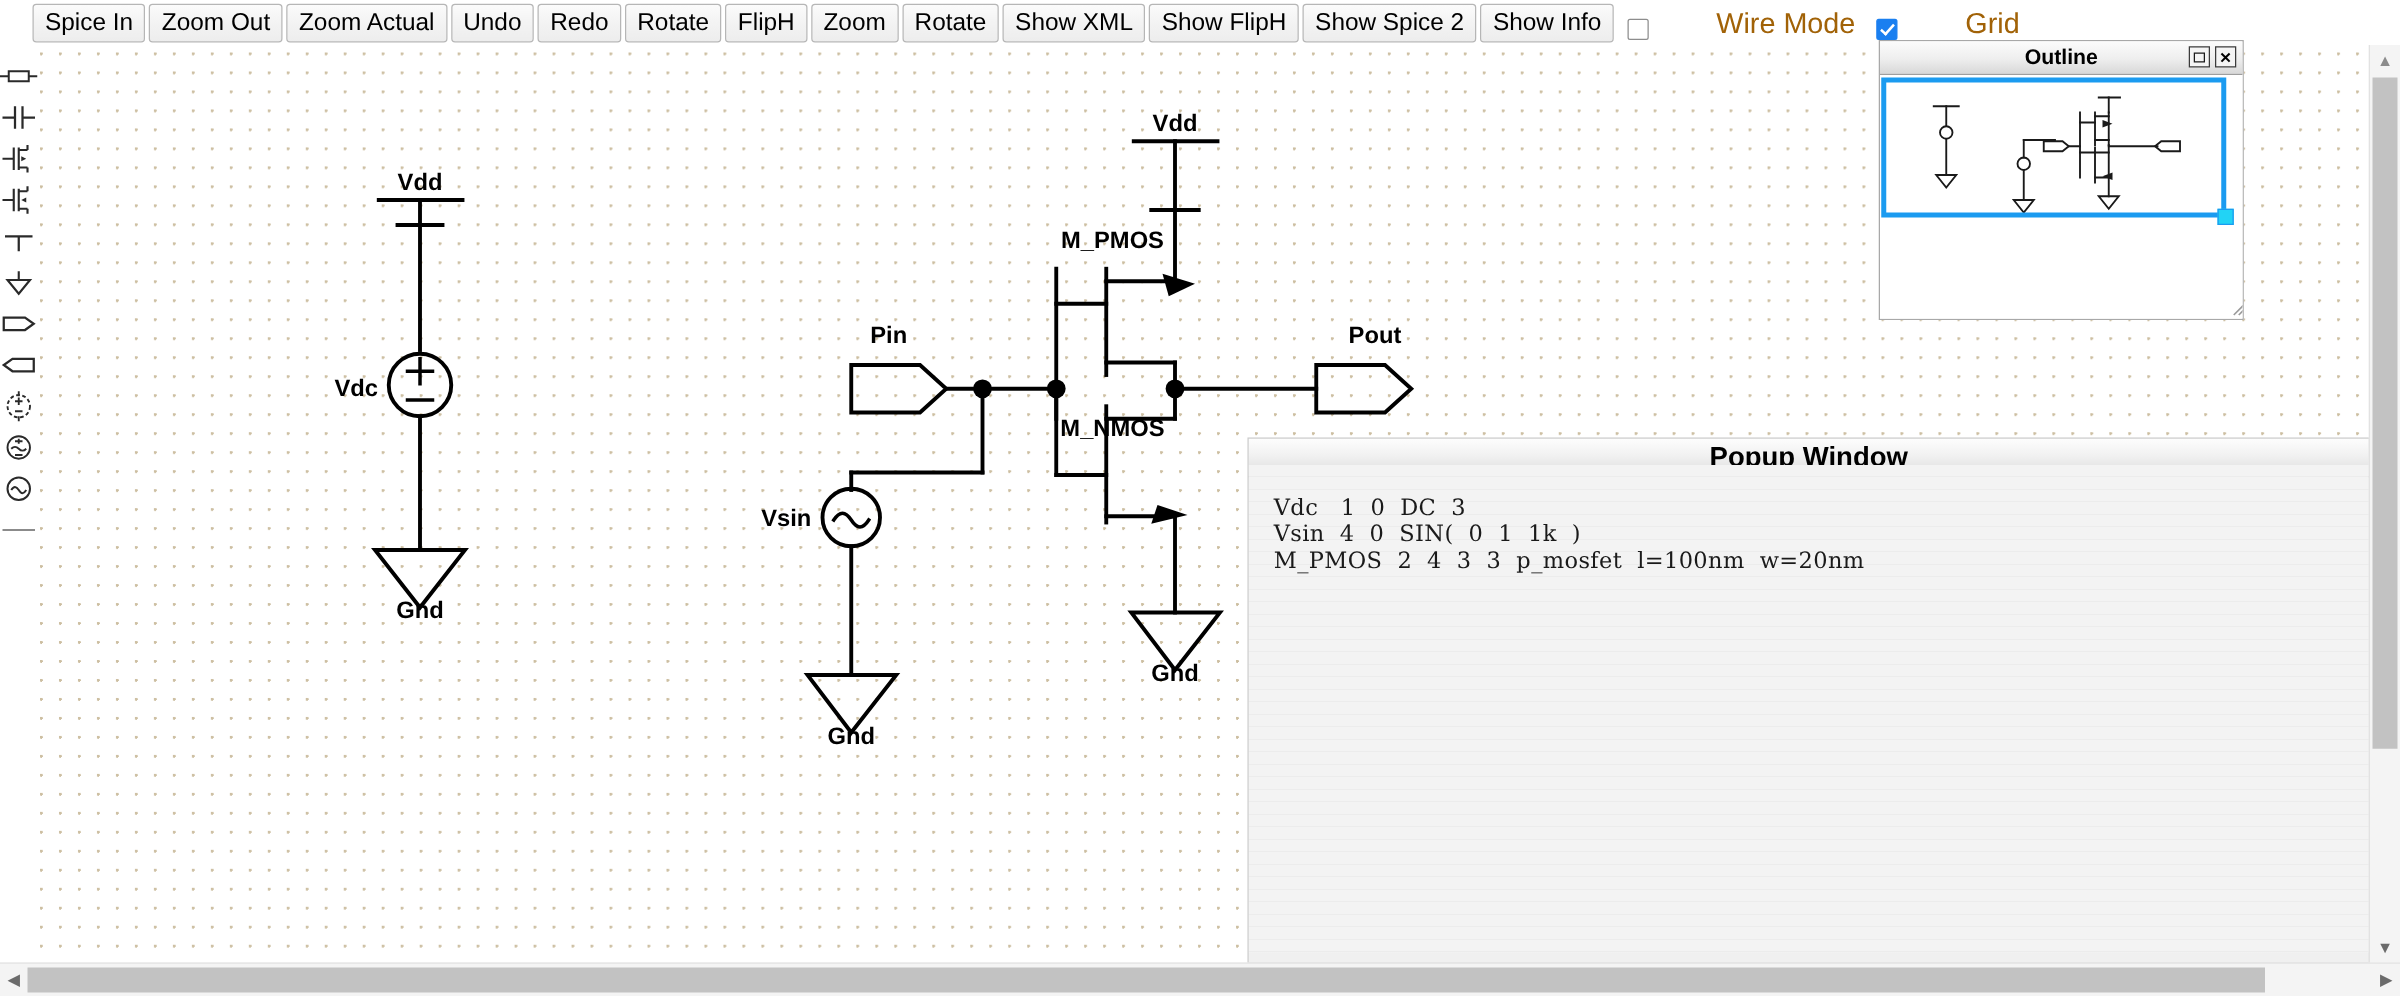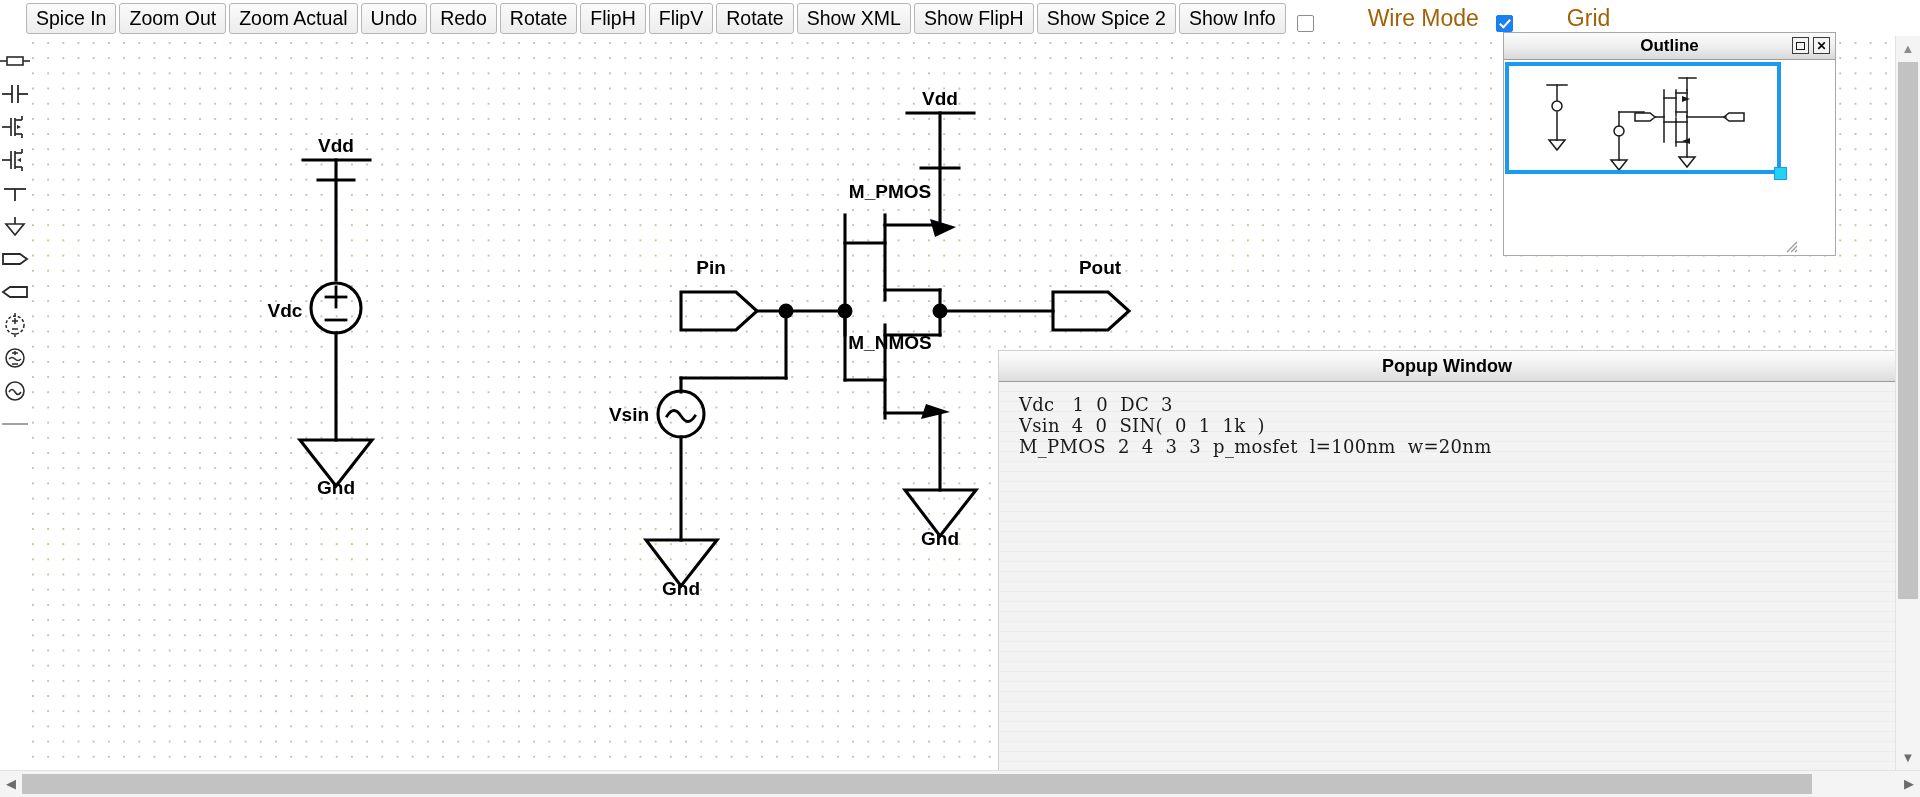--- a/index.html
+++ b/index.html
@@ -147,49 +147,49 @@
     border: 1px solid #cfcfcf;
     box-sizing: border-box;
     z-index: 18;
     overflow: hidden;
   }
   #popup-title {
     height: 30px;
     background: linear-gradient(to bottom, #fdfdfd 0%, #f1f1f1 45%, #dcdcdc 100%);
     border-bottom: 1px solid #9a9a9a;
     display: flex; align-items: center; justify-content: center;
-    font-size: 18px; font-weight: bold; color: #000;
+    font-size: 22px; font-weight: bold; color: #000;
   }
   #popup-body {
-    position: absolute; left: 0; top: 31px;
+    position: absolute; left: 0; top: 21px;
     width: 898px; height: 390px;
     background:
       repeating-linear-gradient(
         to bottom,
         #f3f3f3 0px, #f3f3f3 9px,
         #ececec 9px, #ececec 10px
       );
-    padding: 12px 0 0 20px;
+    padding: 24px 0 0 20px;
     box-sizing: border-box;
     overflow: hidden;
   }
   .netline {
     font-family: "DejaVu Serif", serif;
     font-size: 18px;
     color: #1a1a1a;
     white-space: pre;
     line-height: 21px;
     letter-spacing: 0.3px;
   }
 
   
   #outline {
     position: absolute;
     left: 1503px; top: 32px;
-    width: 333px; height: 224px;
+    width: 292px; height: 224px;
     background: #ffffff;
     border: 1px solid #a8a8a8;
     box-sizing: border-box;
     z-index: 40;
     overflow: hidden;
   }
   #outline-title {
     position: relative;
     height: 26px;
     background: linear-gradient(to bottom, #fcfcfc 0%, #eeeeee 55%, #d8d8d8 100%);
@@ -243,21 +243,21 @@
 <div id="app" class="nodrag">
 
   <div id="toolbar">
     <button class="tbtn">Spice In</button>
     <button class="tbtn">Zoom Out</button>
     <button class="tbtn">Zoom Actual</button>
     <button class="tbtn">Undo</button>
     <button class="tbtn">Redo</button>
     <button class="tbtn">Rotate</button>
     <button class="tbtn">FlipH</button>
-    <button class="tbtn">FlipV</button>
+    <button class="tbtn">Zoom</button>
     <button class="tbtn">Rotate</button>
     <button class="tbtn">Show XML</button>
     <button class="tbtn">Show FlipH</button>
     <button class="tbtn">Show Spice 2</button>
     <button class="tbtn">Show Info</button>
 
     <span class="chkwrap">
       <span class="chkbox"></span>
       <span class="chklabel mr">Wire Mode</span>
     </span>

